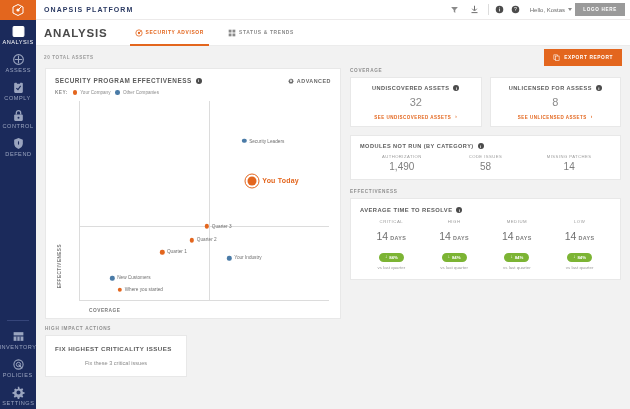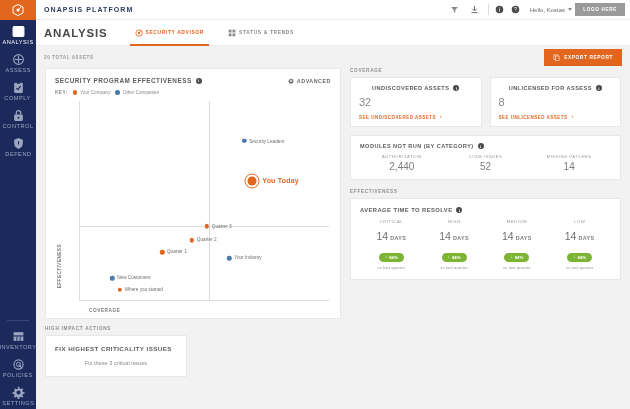--- a/index.html
+++ b/index.html
@@ -184,21 +184,21 @@
   }
 
   
   .hia-wrap { margin-top: 7px; }
   .hia-card { width: 142px; padding: 9px 9px 10px; }
   .hia-title { font-size: 6.2px; font-weight: bold; letter-spacing: .45px; color: #5c5c5c; }
   .hia-sub { font-size: 5.6px; color: #8b8b8b; text-align: center; margin-top: 8px; }
 
   
   .kpi-row { display: flex; gap: 8px; }
-  .kpi-card { flex: 1 1 0; padding: 7px 8px 6px; display: flex; flex-direction: column; min-width: 0; }
+  .kpi-card { flex: 1 1 0; padding: 7px 8px 6px; display: flex; flex-direction: column; align-items: center; min-width: 0; }
   .kpi-head { display: flex; align-items: center; justify-content: center; width: 100%; }
   .kpi-title { font-size: 5.6px; font-weight: bold; letter-spacing: .45px; color: #5c5c5c; white-space: nowrap; }
   .kpi-value { font-size: 11px; color: #8a8a8a; margin: 5px 0 6px; font-weight: normal; }
   .kpi-link {
     display: flex; align-items: center; gap: 4px; cursor: pointer;
   }
   .kpi-link span { font-size: 4.5px; font-weight: bold; letter-spacing: .5px; color: #e3661e; white-space: nowrap; }
   .chev { color: #e3661e; font-size: 6px; line-height: 6px; }
 
   .mods-card { padding: 7px 9px 7px; margin-top: 8px; }
@@ -503,25 +503,25 @@
         </div>
 
         <div class="card mods-card">
           <div class="mods-head">
             <span class="mods-title">MODULES NOT RUN (BY CATEGORY)</span>
             <span class="info-dot">i</span>
           </div>
           <div class="mods-grid">
             <div class="mod">
               <div class="mod-label">AUTHORIZATION</div>
-              <div class="mod-value">2,440</div>
+              <div class="mod-value">1,490</div>
             </div>
             <div class="mod">
               <div class="mod-label">CODE ISSUES</div>
-              <div class="mod-value">52</div>
+              <div class="mod-value">58</div>
             </div>
             <div class="mod">
               <div class="mod-label">MISSING PATCHES</div>
               <div class="mod-value">14</div>
             </div>
           </div>
         </div>
 
         <div class="section-label" style="margin-top:9px">EFFECTIVENESS</div>
 

